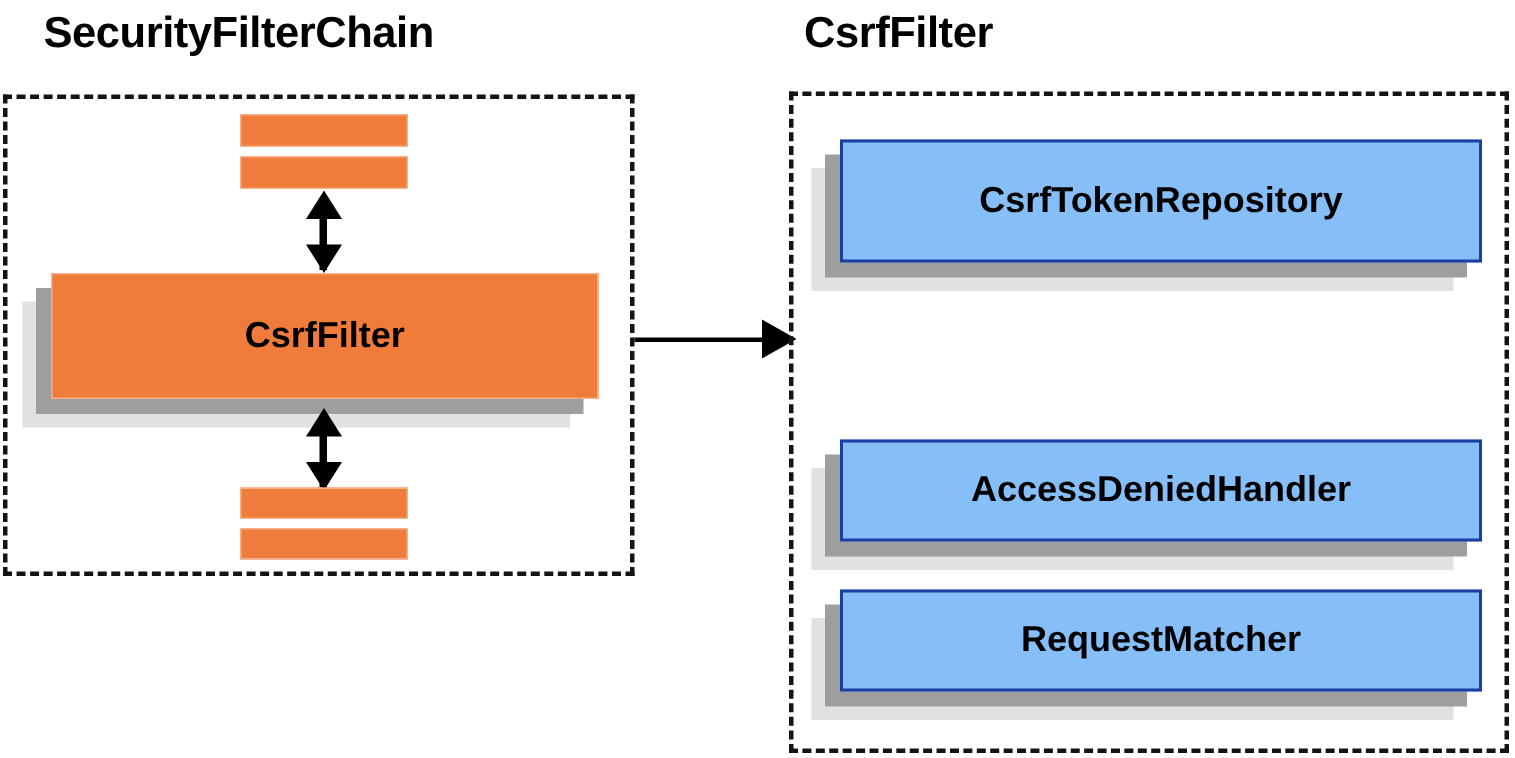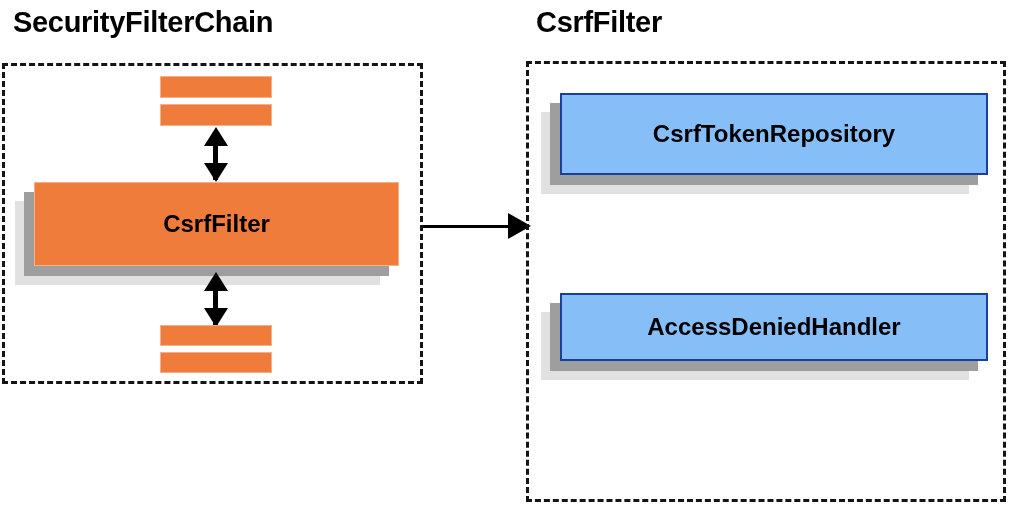--- a/index.html
+++ b/index.html
@@ -19,21 +19,21 @@
   
   .panel-title {
     position: absolute;
     font-size: 29px;
     font-weight: bold;
     color: #000000;
     letter-spacing: -0.3px;
     white-space: nowrap;
     line-height: 1;
   }
-  #title-left  { left: 13px;  top: 8px; }
+  #title-left  { left: 29px;  top: 8px; }
   #title-right { left: 536px; top: 8px; }
 
   
   .dashed-box {
     position: absolute;
     border: 3px dashed #141414;
     box-sizing: border-box;
     background: transparent;
   }
   #box-left  { left: 2px;   top: 63px; width: 421px; height: 321px; }
@@ -163,14 +163,19 @@
     <div class="face">CsrfTokenRepository</div>
   </div>
 
 
   <div class="node node-blue" style="left:560px; top:293px; width:428px; height:68px;">
     <div class="shadow-far"></div>
     <div class="shadow-near"></div>
     <div class="face">AccessDeniedHandler</div>
   </div>
 
+  <div class="node node-blue" style="left:560px; top:393px; width:428px; height:68px;">
+    <div class="shadow-far"></div>
+    <div class="shadow-near"></div>
+    <div class="face">RequestMatcher</div>
+  </div>
 
 </div>
 
 </body></html>

